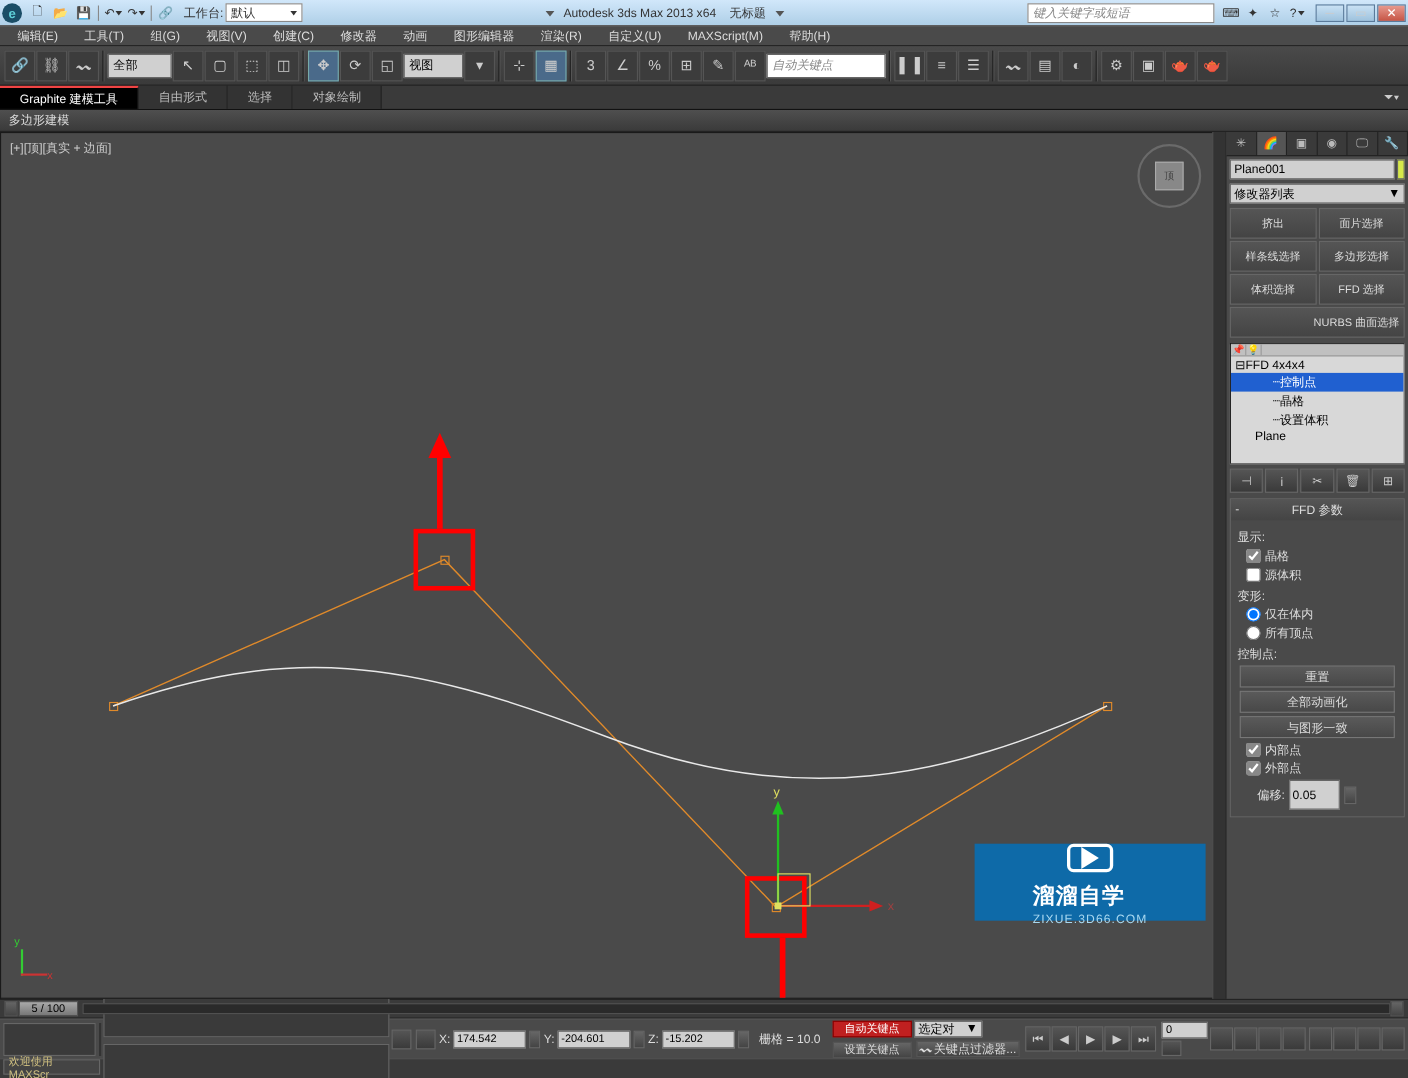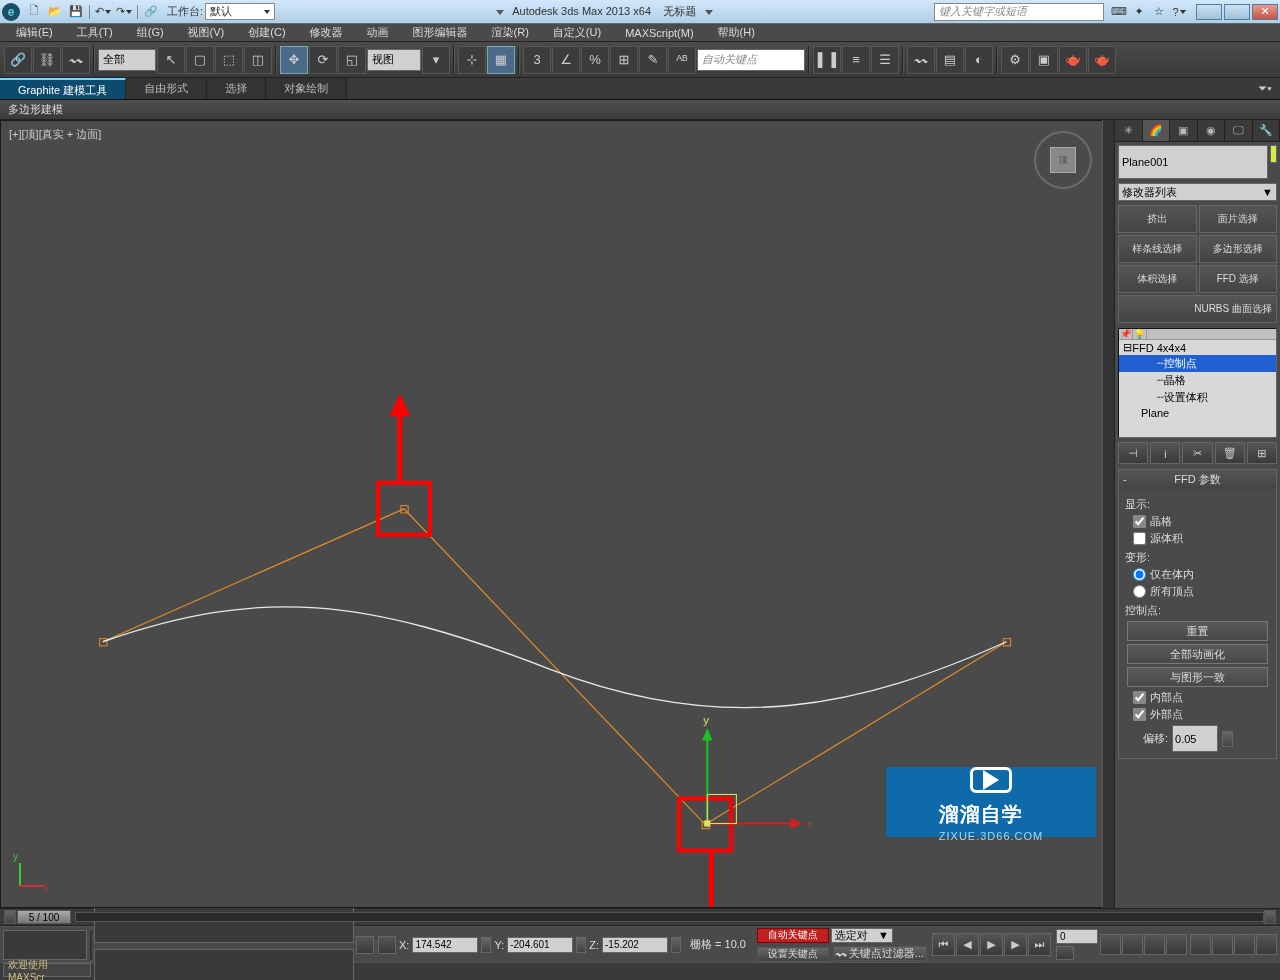--- a/index.html
+++ b/index.html
@@ -32,35 +32,35 @@
 .toolbar { height: 36px; background: linear-gradient(to bottom,#4a4a4a,#3a3a3a); border-bottom: 1px solid #222; display: flex; align-items: center; padding: 0 4px; gap: 1px; }
 .toolbar .tbtn { width: 28px; height: 28px; border: 1px solid #555; background: #3c3c3c; display:flex;align-items:center;justify-content:center; color:#ccc; font-size:13px; }
 .toolbar .tbtn.active { background: #4a6a8a; border-color:#7aa; }
 .toolbar .tsel { height: 22px; background: #d0d0d0; color:#000; border:1px solid #666; padding:0 4px; display:flex; align-items:center; justify-content:space-between; }
 .toolbar .sep { width: 2px; height: 28px; border-left:1px solid #222; border-right:1px solid #555; margin:0 2px; }
 .toolbar .named-box { height:22px; width:108px; background:#fff; color:#888; font-style:italic; border:1px solid #666; padding:0 4px; display:flex; align-items:center; justify-content:space-between;}
 
 
 .ribbon { height: 22px; background: #3a3a3a; display: flex; align-items: stretch; border-bottom:1px solid #111;}
 .ribbon .tab { padding: 3px 18px; color: #bbb; background:#333; border-right:1px solid #222;}
-.ribbon .tab.active { background: #0c4a6e; color:#fff; border-top:2px solid #7dd3fc;}
+.ribbon .tab.active { background: #000000; color:#fff; border-top:2px solid #ef4444;}
 .ribbon .expand { margin-left:auto; width:30px; display:flex;align-items:center;justify-content:center;}
 .subribbon { height: 20px; background: linear-gradient(to bottom,#4f4f4f,#3a3a3a); display:flex; align-items:center; padding:0 8px; color:#ddd; border-bottom:1px solid #222;}
 
 
 .main { display: flex; height: calc(100% - 23px - 19px - 36px - 22px - 20px - 18px - 36px - 18px); }
 .viewport { flex: 1; background: #4a4a4a; position: relative; border:1px solid #1a1a1a; border-right:none;}
 .viewport .label { position: absolute; top: 6px; left: 8px; color: #ccc; font-size:11px; }
 .vp-right-strip { width:12px; background:#333; border-left:1px solid #555;}
 .sidepanel { width: 166px; background: #4a4a4a; display: flex; flex-direction: column; border-left:1px solid #222;}
 .sidepanel .tabrow { height: 22px; display: flex; background:#3a3a3a; border-bottom:1px solid #222;}
 .sidepanel .tabrow .t { flex:1; display:flex; align-items:center; justify-content:center; border-right:1px solid #222; color:#bbb;}
 .sidepanel .tabrow .t.active { background:#555; color:#fff;}
 .sidepanel .objname { margin:3px; display:flex; }
-.sidepanel .objname input { flex:1; background:#d0d0d0; border:1px solid #666; height:18px; padding:16px 3px; color:#000;}
+.sidepanel .objname input { flex:1; background:#d0d0d0; border:1px solid #666; height:18px; padding:0 3px; color:#000;}
 .sidepanel .objname .colorbox { width:16px; height:18px; background:#d6e84a; border:1px solid #666; margin-left:2px;}
 .sidepanel .modlist { margin:1px 3px; display:flex; background:#d0d0d0; border:1px solid #666; height:18px; align-items:center; padding:0 3px; color:#000; justify-content:space-between;}
 .sidepanel .modbtns { display:flex; flex-wrap:wrap; margin:2px;}
 .sidepanel .modbtns .mb { width:calc(50% - 2px); margin:1px; height:28px; background:linear-gradient(to bottom,#555,#444); border:1px solid #666; display:flex; align-items:center; justify-content:center; color:#ddd; font-size:10px;}
 .sidepanel .modbtns .mb.wide { width:calc(100% - 2px); justify-content:flex-end; padding-right:4px;}
 .sidepanel .stack { margin:2px 3px; background:#d8d8d8; border:1px inset #666; height:110px; color:#000; font-size:11px; overflow:hidden;}
 .sidepanel .stack .row { padding:1px 4px; display:flex; align-items:center;}
 .sidepanel .stack .row.sel { background:#2060d0; color:#fff;}
 .sidepanel .stack .row .indent1 { margin-left:18px;}
 .sidepanel .stack .row .indent2 { margin-left:34px;}

